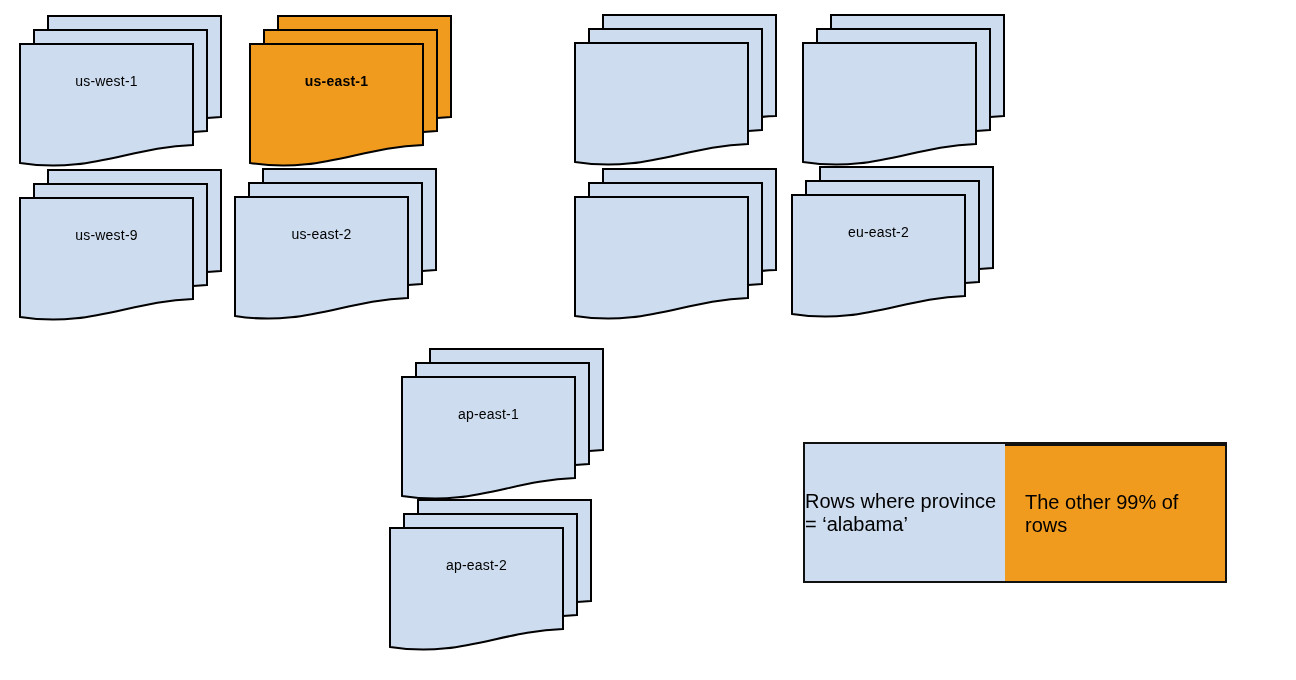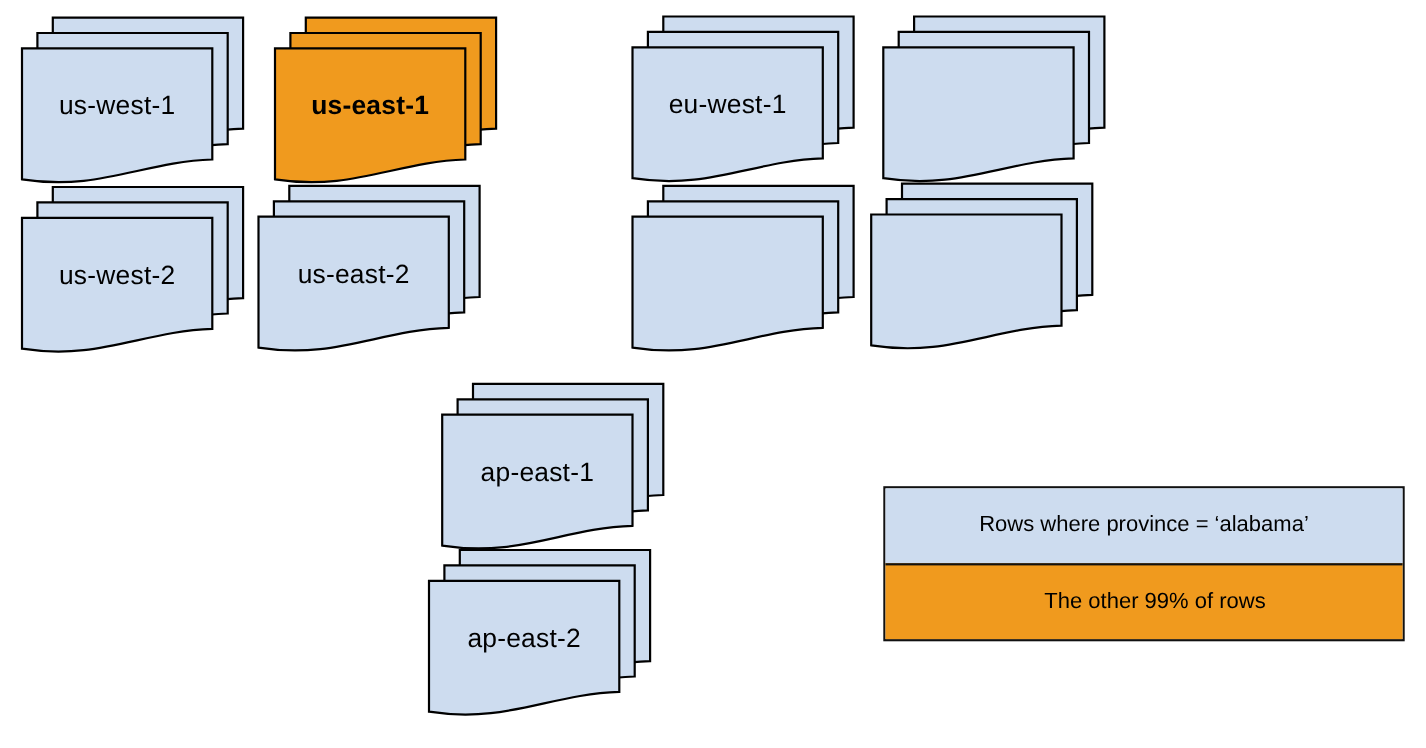--- a/index.html
+++ b/index.html
@@ -22,41 +22,40 @@
   }
   .region-stack svg {
     position: absolute;
     left: 0;
     top: 0;
     display: block;
   }
   .region-label {
     position: absolute;
     left: 2px;
-    top: 30px;
+    top: 14px;
     width: 173px;
     height: 105px;
     display: flex;
     align-items: center;
     justify-content: center;
-    font-size: 24px;
+    font-size: 14px;
     color: #000000;
     letter-spacing: 0.2px;
     pointer-events: none;
   }
   .legend {
     position: absolute;
     left: 803px;
     top: 442px;
-    width: 474px;
+    width: 424px;
     height: 141px;
     border: 2px solid #111111;
     box-sizing: border-box;
     display: flex;
-    flex-direction: column;
   }
   .legend-row {
     flex: 1 1 0;
     display: flex;
     align-items: center;
     justify-content: center;
     font-size: 20px;
     color: #000000;
   }
   .legend-row + .legend-row {
@@ -84,36 +83,35 @@
           <path d="M2,2 L175,2 L175,103 C112,105 72,132 2,121 Z" transform="translate(0,28)" fill="#F09A1E" stroke="#000000" stroke-width="2"></path>
         </svg>
         <div class="region-label">us-east-1</div>
       </div>
       <div class="region-stack" style="left: 573px; top: 13px; z-index: 957;">
         <svg width="205" height="157" viewBox="0 0 205 157">
           <path d="M2,2 L175,2 L175,103 C112,105 72,132 2,121 Z" transform="translate(28,0)" fill="#CDDCEF" stroke="#000000" stroke-width="2"></path>
           <path d="M2,2 L175,2 L175,103 C112,105 72,132 2,121 Z" transform="translate(14,14)" fill="#CDDCEF" stroke="#000000" stroke-width="2"></path>
           <path d="M2,2 L175,2 L175,103 C112,105 72,132 2,121 Z" transform="translate(0,28)" fill="#CDDCEF" stroke="#000000" stroke-width="2"></path>
         </svg>
-        <div class="region-label">eu-west-1</div>
       </div>
       <div class="region-stack" style="left: 801px; top: 13px; z-index: 957;">
         <svg width="205" height="157" viewBox="0 0 205 157">
           <path d="M2,2 L175,2 L175,103 C112,105 72,132 2,121 Z" transform="translate(28,0)" fill="#CDDCEF" stroke="#000000" stroke-width="2"></path>
           <path d="M2,2 L175,2 L175,103 C112,105 72,132 2,121 Z" transform="translate(14,14)" fill="#CDDCEF" stroke="#000000" stroke-width="2"></path>
           <path d="M2,2 L175,2 L175,103 C112,105 72,132 2,121 Z" transform="translate(0,28)" fill="#CDDCEF" stroke="#000000" stroke-width="2"></path>
         </svg>
       </div>
       <div class="region-stack" style="left: 18px; top: 168px; z-index: 802;">
         <svg width="205" height="157" viewBox="0 0 205 157">
           <path d="M2,2 L175,2 L175,103 C112,105 72,132 2,121 Z" transform="translate(28,0)" fill="#CDDCEF" stroke="#000000" stroke-width="2"></path>
           <path d="M2,2 L175,2 L175,103 C112,105 72,132 2,121 Z" transform="translate(14,14)" fill="#CDDCEF" stroke="#000000" stroke-width="2"></path>
           <path d="M2,2 L175,2 L175,103 C112,105 72,132 2,121 Z" transform="translate(0,28)" fill="#CDDCEF" stroke="#000000" stroke-width="2"></path>
         </svg>
-        <div class="region-label">us-west-2</div>
+        <div class="region-label">us-west-9</div>
       </div>
       <div class="region-stack" style="left: 233px; top: 167px; z-index: 803;">
         <svg width="205" height="157" viewBox="0 0 205 157">
           <path d="M2,2 L175,2 L175,103 C112,105 72,132 2,121 Z" transform="translate(28,0)" fill="#CDDCEF" stroke="#000000" stroke-width="2"></path>
           <path d="M2,2 L175,2 L175,103 C112,105 72,132 2,121 Z" transform="translate(14,14)" fill="#CDDCEF" stroke="#000000" stroke-width="2"></path>
           <path d="M2,2 L175,2 L175,103 C112,105 72,132 2,121 Z" transform="translate(0,28)" fill="#CDDCEF" stroke="#000000" stroke-width="2"></path>
         </svg>
         <div class="region-label">us-east-2</div>
       </div>
       <div class="region-stack" style="left: 573px; top: 167px; z-index: 803;">
@@ -122,20 +120,21 @@
           <path d="M2,2 L175,2 L175,103 C112,105 72,132 2,121 Z" transform="translate(14,14)" fill="#CDDCEF" stroke="#000000" stroke-width="2"></path>
           <path d="M2,2 L175,2 L175,103 C112,105 72,132 2,121 Z" transform="translate(0,28)" fill="#CDDCEF" stroke="#000000" stroke-width="2"></path>
         </svg>
       </div>
       <div class="region-stack" style="left: 790px; top: 165px; z-index: 805;">
         <svg width="205" height="157" viewBox="0 0 205 157">
           <path d="M2,2 L175,2 L175,103 C112,105 72,132 2,121 Z" transform="translate(28,0)" fill="#CDDCEF" stroke="#000000" stroke-width="2"></path>
           <path d="M2,2 L175,2 L175,103 C112,105 72,132 2,121 Z" transform="translate(14,14)" fill="#CDDCEF" stroke="#000000" stroke-width="2"></path>
           <path d="M2,2 L175,2 L175,103 C112,105 72,132 2,121 Z" transform="translate(0,28)" fill="#CDDCEF" stroke="#000000" stroke-width="2"></path>
         </svg>
+        <div class="region-label">eu-east-2</div>
       </div>
       <div class="region-stack" style="left: 400px; top: 347px; z-index: 623;">
         <svg width="205" height="157" viewBox="0 0 205 157">
           <path d="M2,2 L175,2 L175,103 C112,105 72,132 2,121 Z" transform="translate(28,0)" fill="#CDDCEF" stroke="#000000" stroke-width="2"></path>
           <path d="M2,2 L175,2 L175,103 C112,105 72,132 2,121 Z" transform="translate(14,14)" fill="#CDDCEF" stroke="#000000" stroke-width="2"></path>
           <path d="M2,2 L175,2 L175,103 C112,105 72,132 2,121 Z" transform="translate(0,28)" fill="#CDDCEF" stroke="#000000" stroke-width="2"></path>
         </svg>
         <div class="region-label">ap-east-1</div>
       </div>
       <div class="region-stack" style="left: 388px; top: 498px; z-index: 472; text-align: center;">

